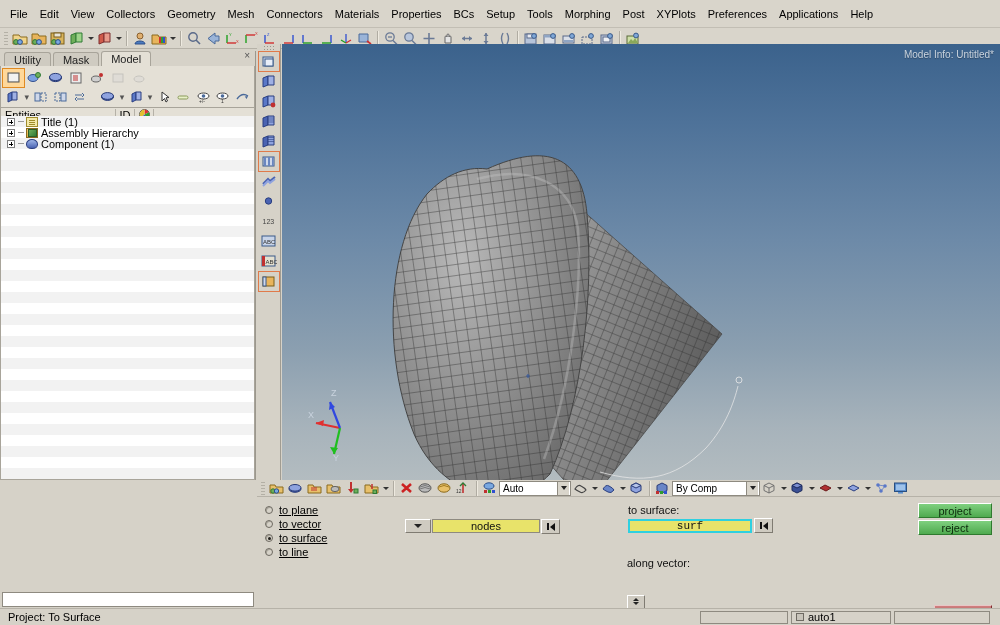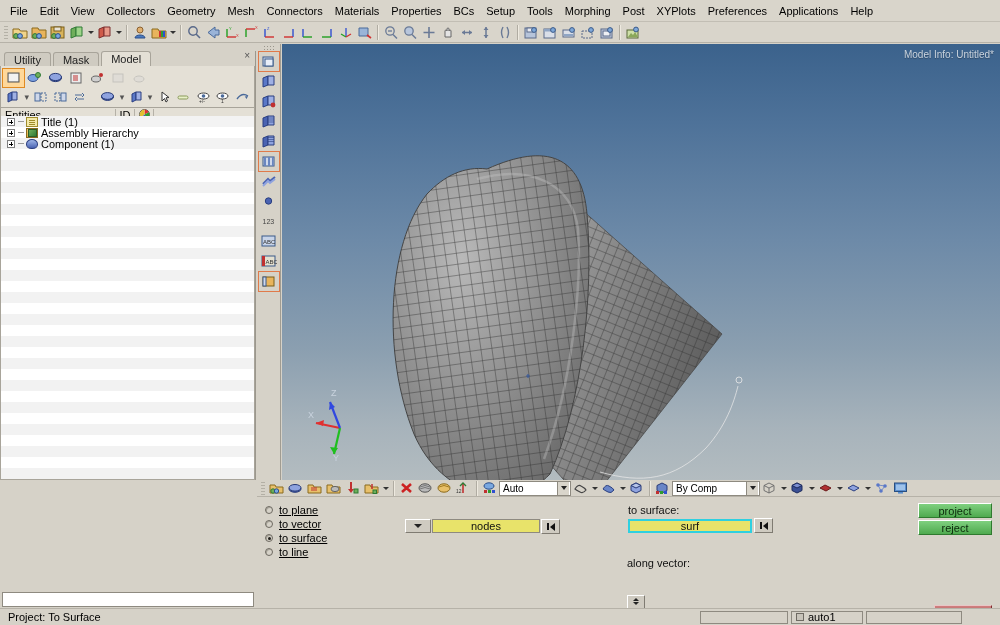--- a/index.html
+++ b/index.html
@@ -42,21 +42,21 @@
     border: 1px solid #4a6281;
     display:flex; align-items:center; justify-content:center;
     color:#112; font-size:8px; line-height:1;
   }
   .winbtn span{ display:block; }
   .wb-min span{ width:6px;height:2px;background:#111;margin-top:4px; }
   .wb-max span{ width:7px;height:6px;border:1px solid #111;border-top-width:2px; }
 
   
   .menubar {
-    height: 22px; display: flex; align-items: center;
+    height: 28px; display: flex; align-items: center;
     background: #d9d5cb;
     border-bottom: 1px solid #c2beb4;
     padding-left: 4px;
   }
   .menubar .mi {
     padding: 0 6px; font-size: 11px; color: #000; height:15px;
     display:flex; align-items:center; white-space:nowrap;
   }
 
   
@@ -214,21 +214,21 @@
   }
   .spin-left:after{
     content:''; border-left:4px solid transparent; border-right:4px solid transparent;
     border-top:4px solid #222;
   }
   .yellowfield {
     background:#e8e36a; border:1px solid #8e8a80;
     height:14px; display:flex; align-items:center; justify-content:center;
     font-size:11px; color:#111;
   }
-  .yellowfield.sel { border:2px solid #2fd0e0; }
+  .yellowfield.sel { border:2px solid #2fd0e0;font-family:Liberation Mono, monospace; }
   .rewind {
     width:19px; height:15px; background:#cfcbc1;
     border:1px solid #fff; border-right-color:#7f7b72; border-bottom-color:#7f7b72;
     display:flex; align-items:center; justify-content:center; gap:1px;
   }
   .rewind .bar{ width:2px; height:7px; background:#111; }
   .rewind .tri{ width:0;height:0; border-top:4px solid transparent;
      border-bottom:4px solid transparent; border-right:5px solid #111; }
 
   .lbl { font-size:11px; color:#111; }
@@ -1088,21 +1088,21 @@
 
       <div class="redbtn" style="position:absolute; right:8px; bottom:7px;">return</div>
     </div>
   </div>
 
   <div class="statusbar">
     <div class="sb-msg">Project: To Surface</div>
     <div class="sb-cell" style="width:88px;">
       <span></span>
     </div>
-    <div class="sb-cell" style="width:72px;">
+    <div class="sb-cell" style="width:100px;">
       <span class="sb-check"></span>
       <span>auto1</span>
     </div>
     <div class="sb-cell" style="width:96px; margin-right:4px;">
       <span></span>
     </div>
   </div>
 
 </div>
 

